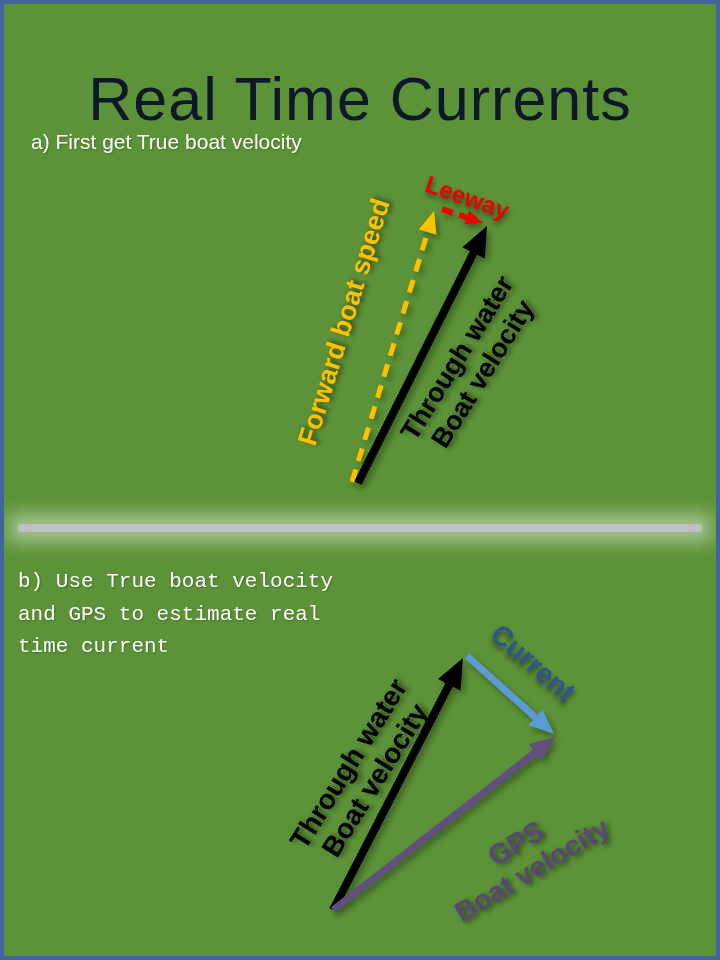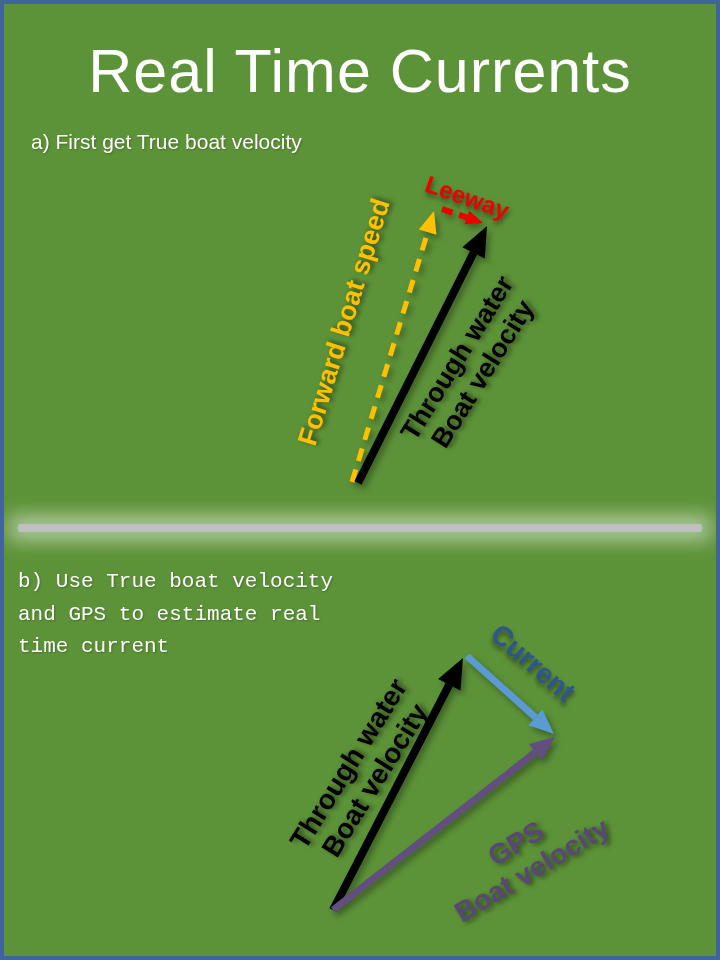--- a/index.html
+++ b/index.html
@@ -56,21 +56,21 @@
   .label-through-b{left:362px;top:772px;font-size:28px;transform:translate(-50%,-50%) rotate(-58deg);}
   .label-current{left:533px;top:663px;font-size:28px;transform:translate(-50%,-50%) rotate(41deg);}
   .label-gps{left:524px;top:857px;font-size:28px;transform:translate(-50%,-50%) rotate(-31deg);}
 </style>
 </head>
 <body>
 
 <div class="slide" style="background-color: rgb(93, 147, 56); border-color: rgb(65, 99, 158);">
   <div class="layer">
 
-    <div class="abs title" style="color: #ffffff;">Real Time Currents</div>
+    <div class="abs title" style="color: #0f172a; margin-top: 28px;">Real Time Currents</div>
 
     <div class="abs section-heading heading-a" style="color: rgb(255, 255, 255);">a) First get True boat velocity</div>
 
     <svg class="arrow-canvas" id="arrows-svg" viewBox="0 0 720 960" xmlns="http://www.w3.org/2000/svg">
         <line x1="352" y1="482" x2="427.6284640955986" y2="232.057149147473" stroke="#ffc000" stroke-width="5" stroke-dasharray="13 9"></line>
         <polygon points="434,211 436.4724667375373,234.7331942273216 418.7844614536599,229.38110406762442" fill="#ffc000"></polygon>
         <line x1="358" y1="483" x2="473.541877748324" y2="252.81191797426925" stroke="#000000" stroke-width="8"></line>
         <polygon points="487,226 484.8028832975171,258.46432931997316 462.2808721991309,247.15950662856534" fill="#000000"></polygon>
         <line x1="442" y1="209" x2="466.9120524468441" y2="217.5065544940443" stroke="#ee0000" stroke-width="6" stroke-dasharray="11 7"></line>
         <polygon points="483,223 464.6048053343427,224.2634924663698 469.2192995593455,210.74961652171882" fill="#ee0000"></polygon>

